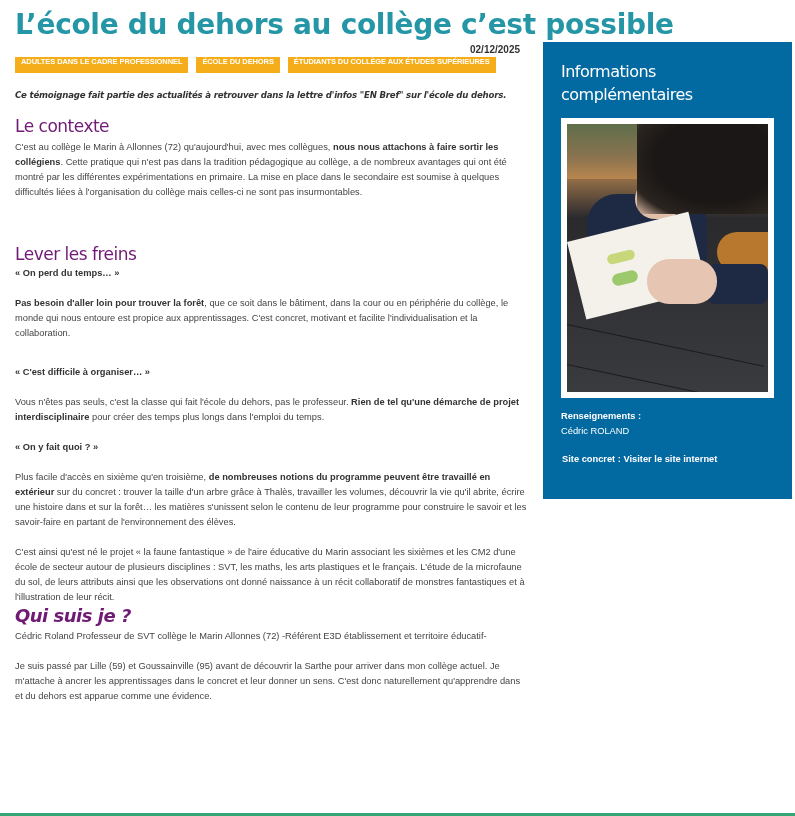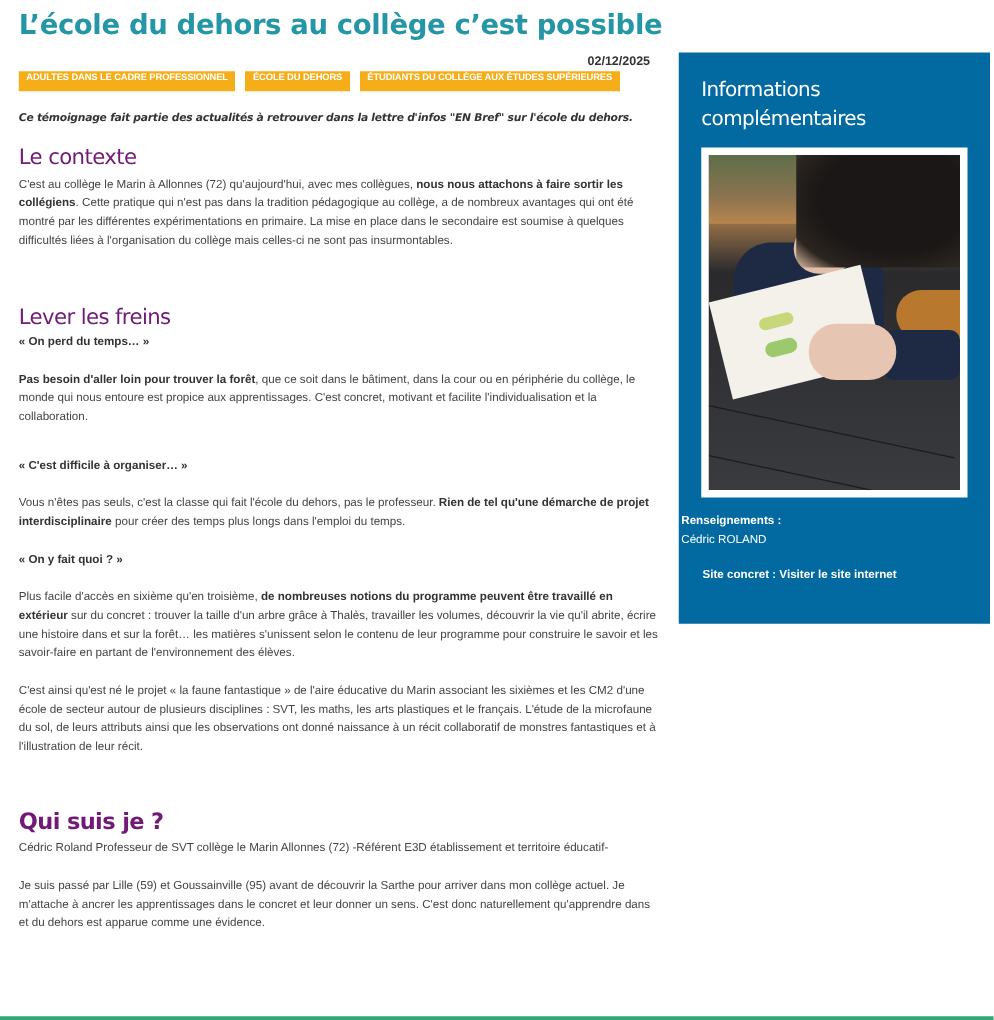--- a/index.html
+++ b/index.html
@@ -2,21 +2,21 @@
 <html><head>
   <meta charset="utf-8">
   <style>
     * { box-sizing: border-box; margin: 0; padding: 0; }
     html, body { width: 795px; height: 816px; background: #ffffff; overflow: hidden; }
     body { position: relative; font-family: "Liberation Sans", sans-serif; color: #333; }
 
     .page-title {
       position: absolute; left: 15px; top: 8px;
       font-family: "DejaVu Sans", sans-serif; font-weight: bold;
-      font-size: 22px; color: #2596a6; letter-spacing: -0.3px;
+      font-size: 28px; color: #2596a6; letter-spacing: -0.3px;
     }
     .date {
       position: absolute; left: 470px; top: 44px;
       font-family: "Liberation Sans", sans-serif; font-weight: bold;
       font-size: 10px; color: #333;
     }
     .tags { position: absolute; left: 15px; top: 57px; display: flex; gap: 8px; }
     .tag {
       background: #f5ae1a; color: #fff; font-weight: bold;
       font-family: "Liberation Sans", sans-serif;
@@ -69,21 +69,21 @@
       background:#f3f1ea; transform: rotate(-14deg); transform-origin: left top; }
     .photo .leaf1 { position:absolute; left:40px; top:128px; width:28px; height:10px; background:#c8d77a; border-radius:5px; transform:rotate(-14deg); }
     .photo .leaf2 { position:absolute; left:45px; top:148px; width:26px; height:12px; background:#9cc96b; border-radius:6px; transform:rotate(-14deg); }
     .photo .hands { position:absolute; left:80px; top:135px; width:70px; height:45px;
       background:#e6c5b2; border-radius: 22px; }
     .photo .sleeve { position:absolute; left:140px; top:140px; width:61px; height:40px; background:#1e2a44; border-radius: 8px; }
     .photo .orange { position:absolute; left:150px; top:108px; width:51px; height:40px; background:#b8792f; border-radius: 20px 0 0 20px; }
     .photo .plank1 { position:absolute; left:0; top:200px; width:201px; height:1px; background:#1c1c1e; transform: rotate(12deg); transform-origin:left; }
     .photo .plank2 { position:absolute; left:0; top:240px; width:201px; height:1px; background:#1c1c1e; transform: rotate(12deg); transform-origin:left; }
 
-    .side-label { position:absolute; left:2px; font-size: 9.3px; color:#fff; line-height: 15px; }
+    .side-label { position:absolute; left:18px; font-size: 9.3px; color:#fff; line-height: 15px; }
     .side-label.bold { font-weight: bold; }
     .side-link { color:#fff; font-weight:bold; text-decoration:none; cursor:pointer; }
 
     .footer-bar { position:absolute; left:0; top:813px; width:795px; height:3px; background:#34a574; }
   </style>
 </head>
 <body>
 
 <h1 class="page-title">L’école du dehors au collège c’est possible</h1>
 <div class="date">02/12/2025</div>
@@ -104,21 +104,21 @@
 
   <h2 class="h2" style="margin-top:44px;">Lever les freins</h2>
   <div class="q" style="margin-top:2px;">« On perd du temps… »</div>
   <p class="p" style="margin-top:15px;"><b>Pas besoin d'aller loin pour trouver la forêt</b><span>, que ce soit dans le bâtiment, dans la cour ou en périphérie du collège, le monde qui nous entoure est propice aux apprentissages. C'est concret, motivant et facilite l'individualisation et la collaboration.</span></p>
   <div class="q" style="margin-top:24px;">« C'est difficile à organiser… »</div>
   <p class="p" style="margin-top:15px;"><span>Vous n'êtes pas seuls, c'est la classe qui fait l'école du dehors, pas le professeur. </span><b>Rien de tel qu'une démarche de projet interdisciplinaire</b><span> pour créer des temps plus longs dans l'emploi du temps.</span></p>
   <div class="q" style="margin-top:15px;">« On y fait quoi ? »</div>
   <p class="p" style="margin-top:15px;"><span>Plus facile d'accès en sixième qu'en troisième, </span><b>de nombreuses notions du programme peuvent être travaillé en extérieur</b><span> sur du concret : trouver la taille d'un arbre grâce à Thalès, travailler les volumes, découvrir la vie qu'il abrite, écrire une histoire dans et sur la forêt… les matières s'unissent selon le contenu de leur programme pour construire le savoir et les savoir-faire en partant de l'environnement des élèves.</span></p>
   <p class="p" style="margin-top:15px;">C'est ainsi qu'est né le projet « la faune fantastique » de l'aire éducative du Marin associant les sixièmes et les CM2 d'une école de secteur autour de plusieurs disciplines : SVT, les maths, les arts plastiques et le français. L'étude de la microfaune du sol, de leurs attributs ainsi que les observations ont donné naissance à un récit collaboratif de monstres fantastiques et à l'illustration de leur récit.</p>
 
-  <h2 class="h2 bold" style="margin-top:42px;">Qui suis je ?</h2>
+  <h2 class="h2 bold" style="font-style:italic;">Qui suis je ?</h2>
   <p class="p" style="margin-top:3px;">Cédric Roland Professeur de SVT collège le Marin Allonnes (72) -Référent E3D établissement et territoire éducatif-</p>
   <p class="p" style="margin-top:15px;">Je suis passé par Lille (59) et Goussainville (95) avant de découvrir la Sarthe pour arriver dans mon collège actuel. Je m'attache à ancrer les apprentissages dans le concret et leur donner un sens. C'est donc naturellement qu'apprendre dans et du dehors est apparue comme une évidence.</p>
 </div>
 
 <aside class="sidebar">
   <div class="side-title">
     <div>Informations</div>
     <div>complémentaires</div>
   </div>
   <div class="photo-frame">

